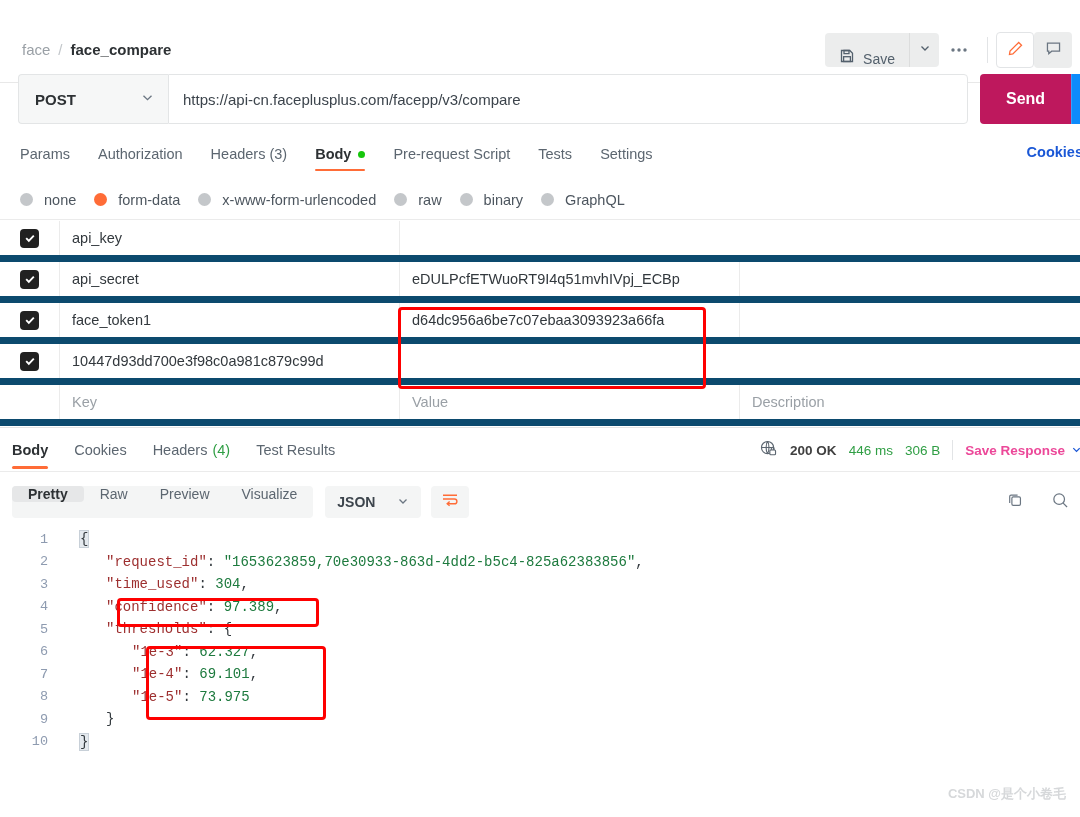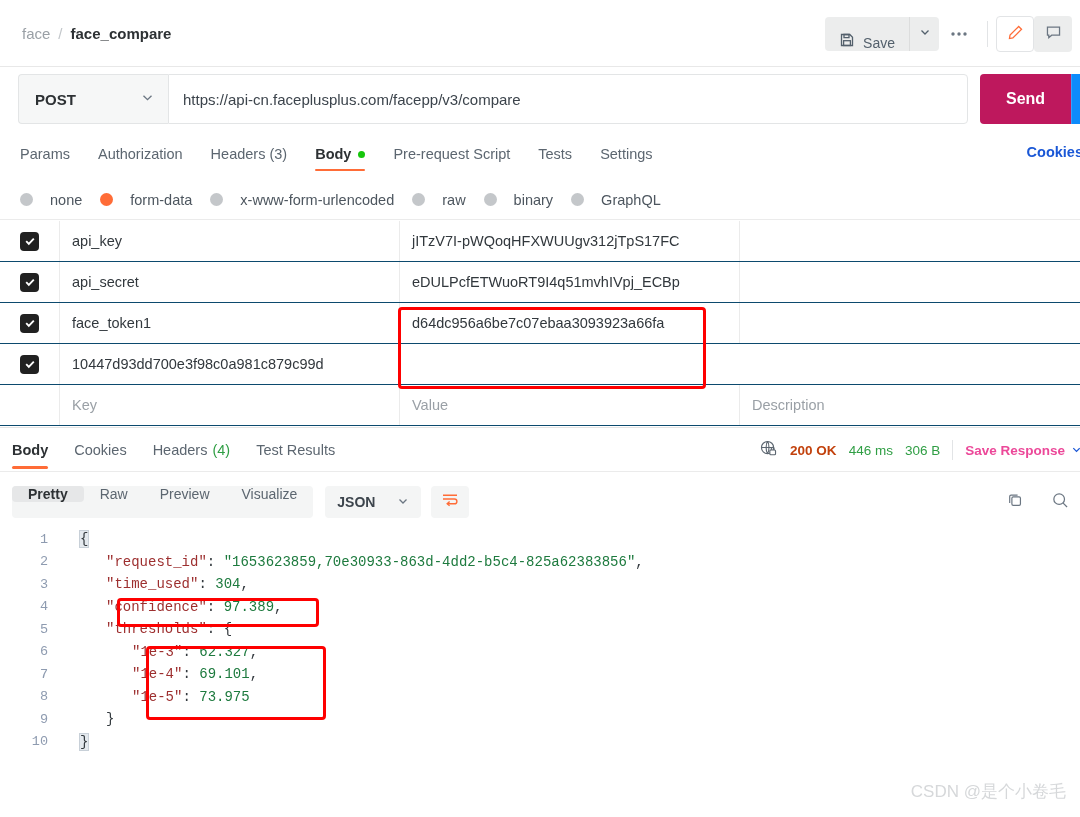--- a/index.html
+++ b/index.html
@@ -7,21 +7,21 @@
     width: 1080px; height: 817px;
     background: #ffffff;
     font-family: "Liberation Sans", sans-serif;
     color: #2d3134;
     overflow: hidden;
   }
   .app { position: relative; width: 1080px; height: 817px; background: #fff; }
 
   
   .topbar {
-    position: absolute; left: 0; top: 0; width: 1080px; height: 67px;
+    position: absolute; left: 0; top: 16px; width: 1080px; height: 67px;
     background: #fff; border-bottom: 1px solid #e8e8e8;
     display: flex; align-items: center;
   }
   .breadcrumb { display: flex; align-items: center; gap: 8px; padding-left: 22px; font-size: 15px; }
   .bc-collection { color: #9aa0a6; }
   .bc-sep { color: #c2c6ca; }
   .bc-current { color: #2d3134; font-weight: bold; }
 
   .top-actions {
     position: absolute; right: 0; top: 0; height: 67px;
@@ -100,28 +100,28 @@
     position: absolute; right: -3px; top: 11px; font-size: 14.5px;
     color: #1a57d6; cursor: pointer; font-weight: bold;
   }
 
   
   .body-types {
     position: absolute; left: 0; top: 180px; width: 1080px; height: 40px;
     display: flex; align-items: center; padding-left: 20px; gap: 18px;
     border-bottom: 1px solid #ebebeb;
   }
-  .radio { display: flex; align-items: center; gap: 17px; cursor: pointer; font-size: 14.5px; color: #4d565f; }
+  .radio { display: flex; align-items: center; gap: 11px; cursor: pointer; font-size: 14.5px; color: #4d565f; }
   .radio-circle { width: 13px; height: 13px; border-radius: 50%; background: #c4c7ca; }
   .radio.selected .radio-circle { background: #ff6c37; }
 
   
   .ptable { position: absolute; left: 0; top: 221px; width: 1080px; }
   .prow {
-    display: flex; height: 41px; border-bottom: 1px solid #0c4a6e; align-items: stretch;
+    display: flex; height: 41px; border-bottom: 7px solid #0c4a6e; align-items: stretch;
   }
   .pcheck {
     width: 60px; display: flex; align-items: center; justify-content: center;
     border-right: 1px solid #ebebeb;
   }
   .cbox {
     width: 19px; height: 19px; border-radius: 4px; background: #212121;
     display: flex; align-items: center; justify-content: center; cursor: pointer;
   }
   .cbox svg { display: block; }
@@ -160,21 +160,21 @@
   .rstab.active { color: #2d3134; font-weight: bold; }
   .rstab.active::after {
     content: ""; position: absolute; left: 0; right: 0; bottom: 3px;
     height: 2.5px; background: #ff6c37; border-radius: 2px;
   }
   .green-count { color: #2f9e44; }
   .resp-meta {
     position: absolute; right: -2px; top: 0; height: 44px;
     display: flex; align-items: center; gap: 12px; font-size: 13.5px;
   }
-  .meta-ok { color: #c2410c; font-weight: bold; }
+  .meta-ok { color: #404040; font-weight: bold; }
   .meta-num { color: #2f9e44; }
   .meta-div { width: 1px; height: 20px; background: #e2e4e6; }
   .save-response { color: #ec4899; font-weight: bold; cursor: pointer; }
 
   
   .view-toolbar {
     position: absolute; left: 0; top: 478px; width: 1080px; height: 48px;
     display: flex; align-items: center; padding-left: 12px;
   }
   .seg { display: flex; background: #f4f5f5; border-radius: 4px; height: 32px; align-items: flex-start; }
@@ -208,21 +208,21 @@
     font-size: 13.5px; user-select: none;
   }
   .code-text { white-space: pre; color: #32383d; position: relative; padding-left: 18px; }
   .tok-key { color: #9d2f2f; }
   .tok-num { color: #1d7a3e; }
   .tok-str { color: #1d7a3e; }
   .tok-punc { color: #32383d; }
   .brace-hl { background: #e4e9ee; outline: 1px solid #c8d0d8; }
 
   .watermark {
-    position: absolute; right: 14px; bottom: 14px; font-size: 17px; color: #d6d8da;
+    position: absolute; right: 14px; bottom: 14px; font-size: 13px; color: #d6d8da; font-weight: bold;
   }
   .hdr-divider { position: absolute; left: 0; top: 427px; width: 1080px; height: 1px; background: #e4e4e4; }
 </style>
 </head>
 <body>
 
 <div class="app">
 
   <div class="topbar">
     <div class="breadcrumb">
@@ -356,21 +356,20 @@
 
     <div class="prow">
       <div class="pcheck">
         <span class="cbox">
           <svg width="12" height="12" viewBox="0 0 12 12" fill="none" stroke="#ffffff" stroke-width="1.9">
               <path d="M2.2 6.2l2.6 2.6L9.8 3.6"></path>
             </svg>
         </span>
       </div>
       <div class="pkey">api_key</div>
-      <div class="pval">jITzV7I-pWQoqHFXWUUgv312jTpS17FC</div>
       <div class="pdesc"></div>
     </div>
 
     <div class="prow">
       <div class="pcheck">
         <span class="cbox">
           <svg width="12" height="12" viewBox="0 0 12 12" fill="none" stroke="#ffffff" stroke-width="1.9">
               <path d="M2.2 6.2l2.6 2.6L9.8 3.6"></path>
             </svg>
         </span>

